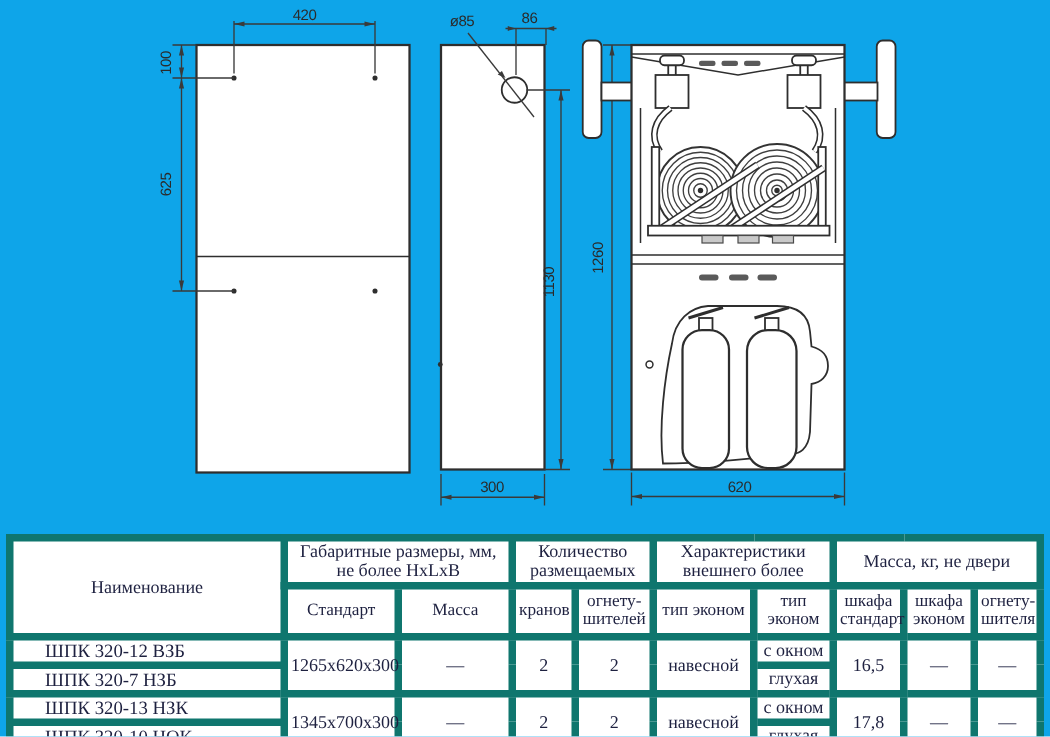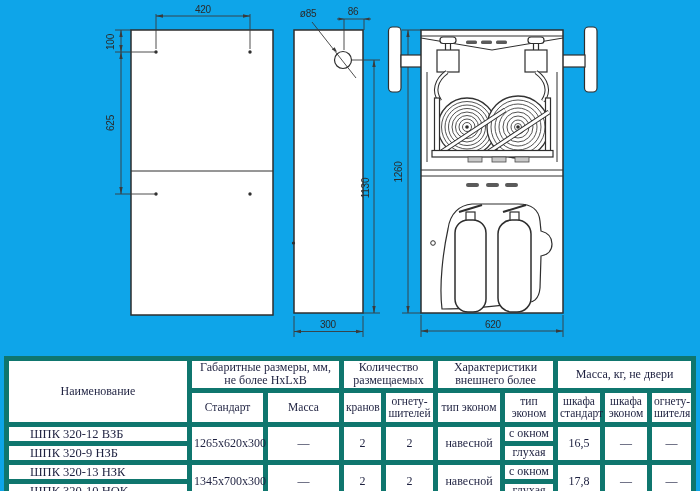--- a/index.html
+++ b/index.html
@@ -258,21 +258,21 @@
         <td rowspan="2">—</td>
         <td rowspan="2">2</td>
         <td rowspan="2">2</td>
         <td rowspan="2">навесной</td>
         <td>с окном</td>
         <td rowspan="2">16,5</td>
         <td rowspan="2">—</td>
         <td rowspan="2">—</td>
       </tr>
       <tr>
-        <td class="name-cell">ШПК 320-9 НЗБ</td>
+        <td class="name-cell">ШПК 320-7 НЗБ</td>
         <td>глухая</td>
       </tr>
       <tr>
         <td class="name-cell">ШПК 320-13 НЗК</td>
         <td rowspan="2">1345x700x300</td>
         <td rowspan="2">—</td>
         <td rowspan="2">2</td>
         <td rowspan="2">2</td>
         <td rowspan="2">навесной</td>
         <td>с окном</td>

